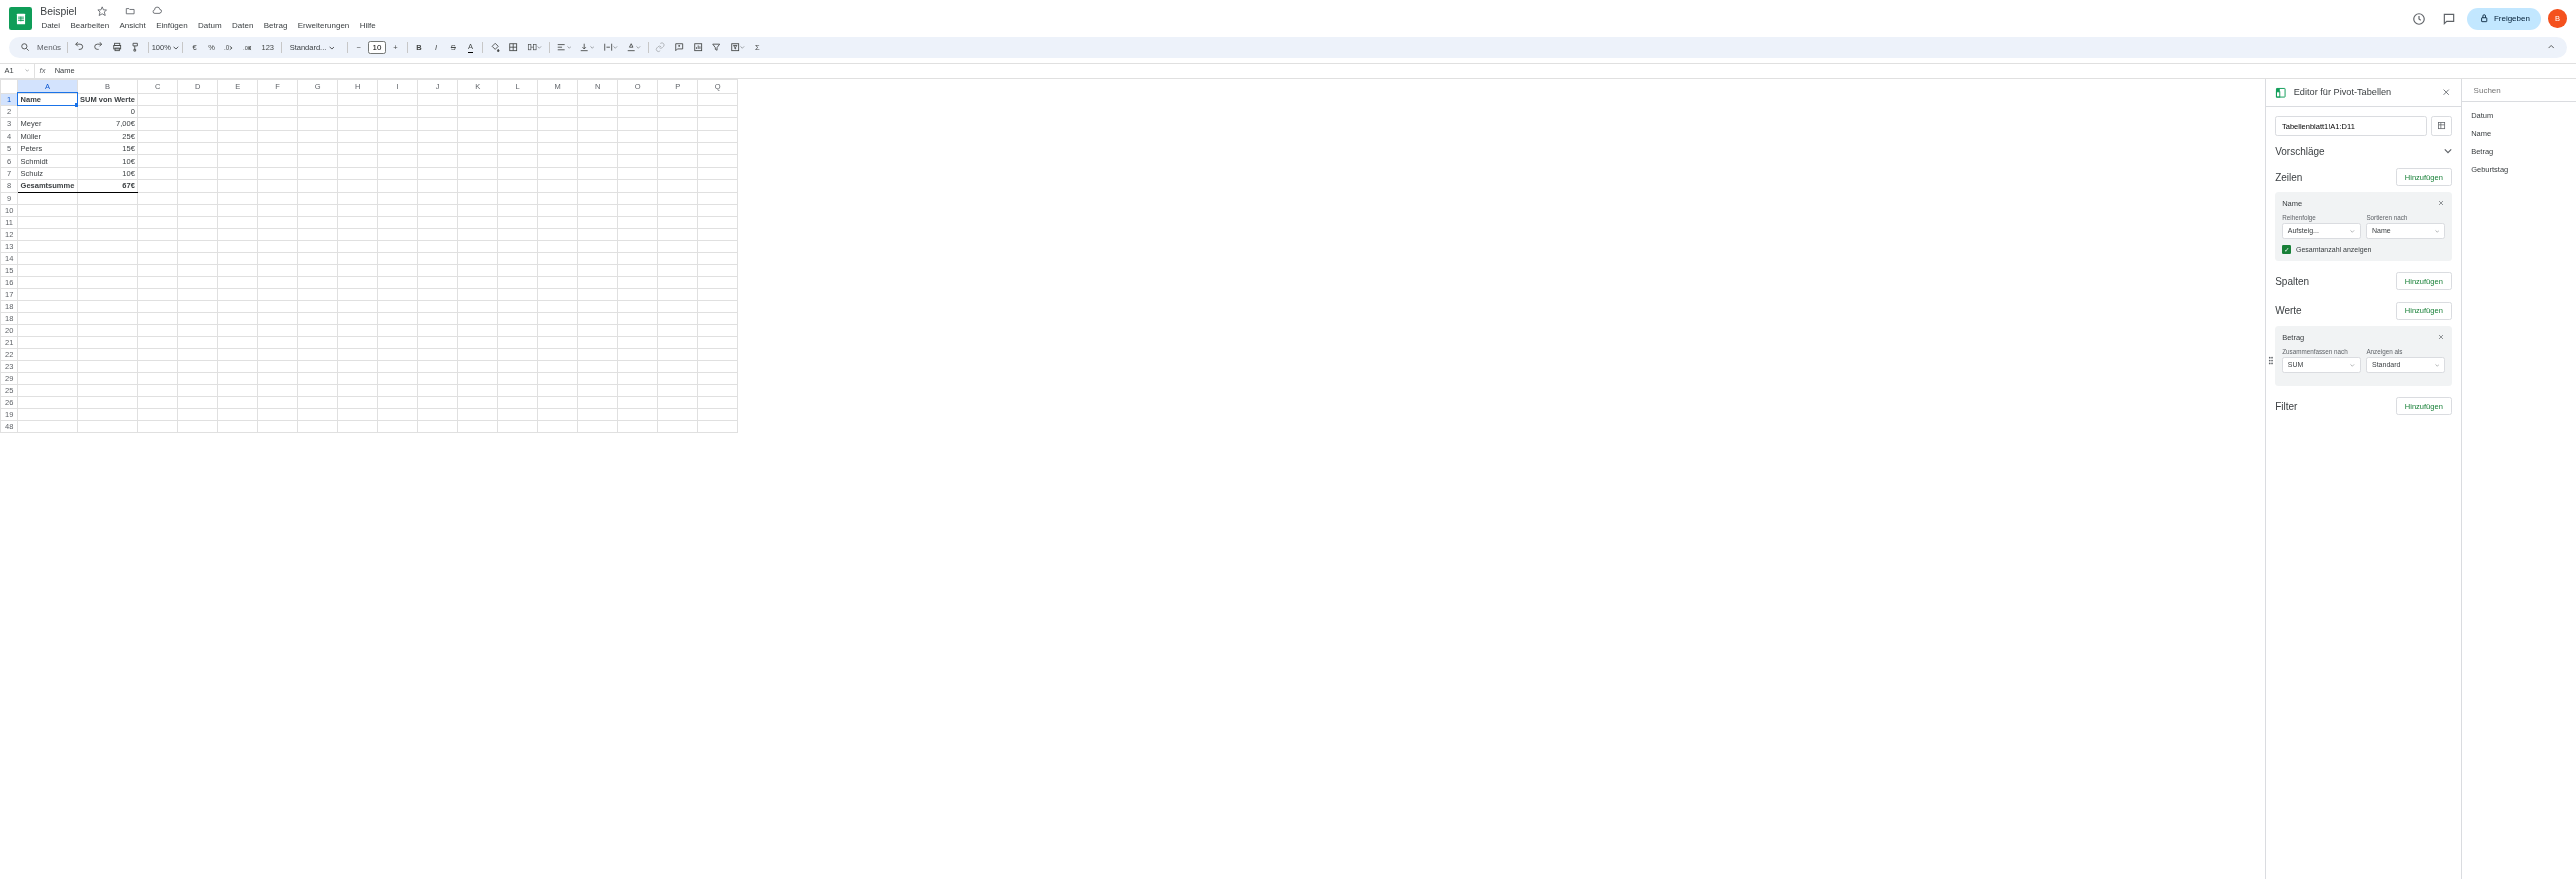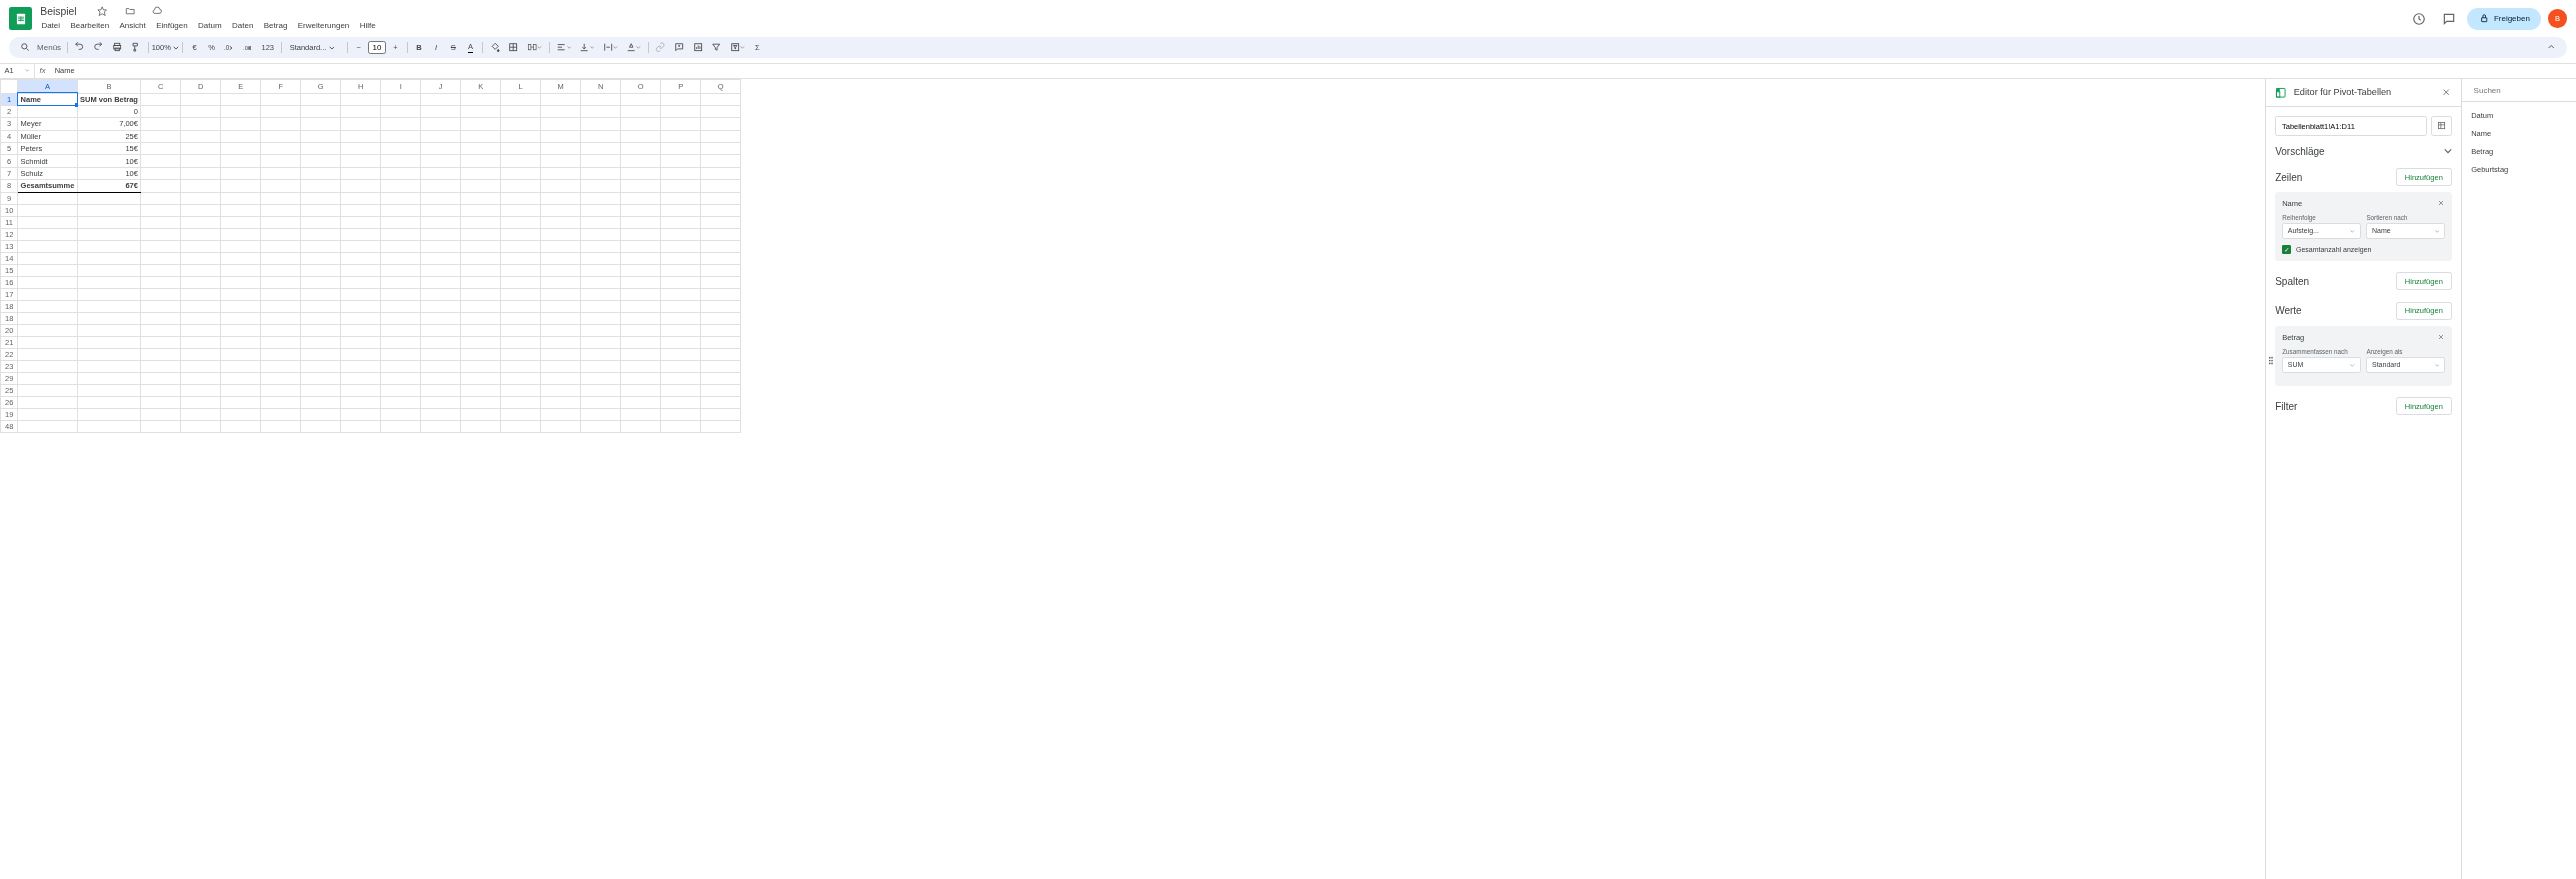--- a/index.html
+++ b/index.html
@@ -379,21 +379,21 @@
               <th class="col-header">L</th>
               <th class="col-header">M</th>
               <th class="col-header">N</th>
               <th class="col-header">O</th>
               <th class="col-header">P</th>
               <th class="col-header">Q</th>
             </tr>
             <tr>
               <th class="row-header sel">1</th>
               <td class="cell bold selected" style="">Name</td>
-              <td class="cell right bold" style="">SUM von Betrag</td>
+              <td class="cell right bold" style="">SUM von Werte</td>
               <td class="cell" style=""></td>
               <td class="cell" style=""></td>
               <td class="cell" style=""></td>
               <td class="cell" style=""></td>
               <td class="cell" style=""></td>
               <td class="cell" style=""></td>
               <td class="cell" style=""></td>
               <td class="cell" style=""></td>
               <td class="cell" style=""></td>
               <td class="cell" style=""></td>

